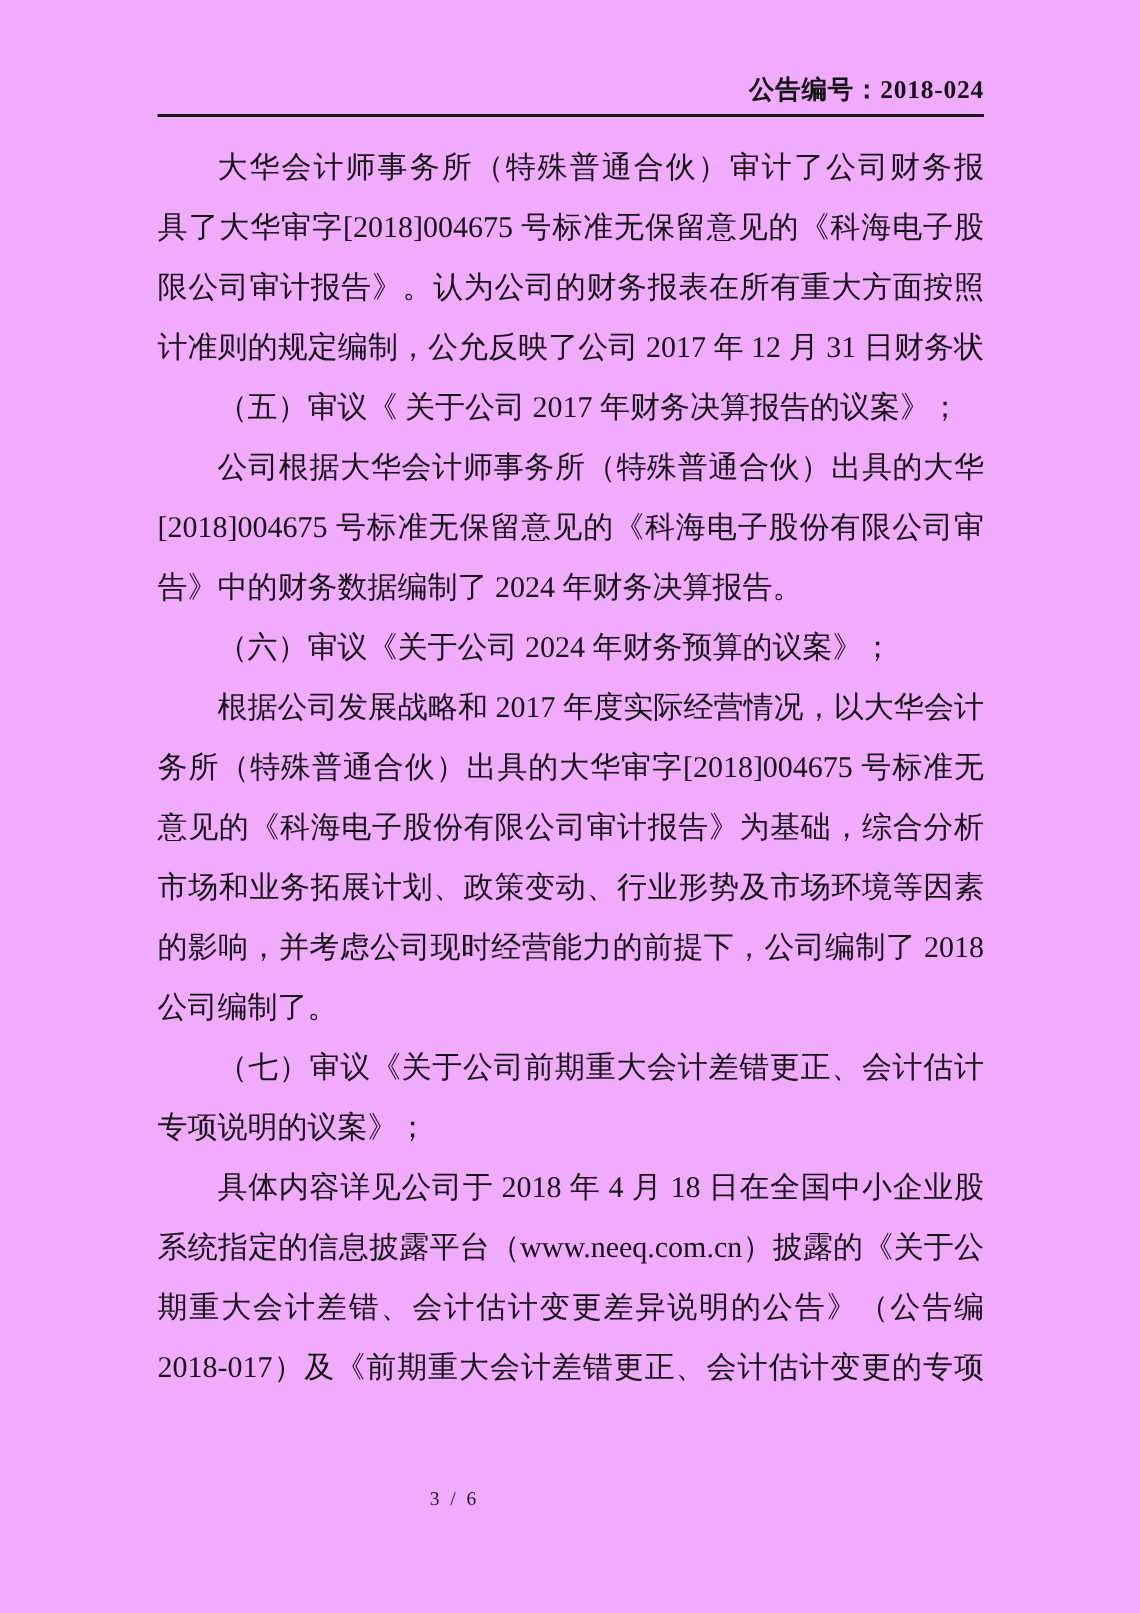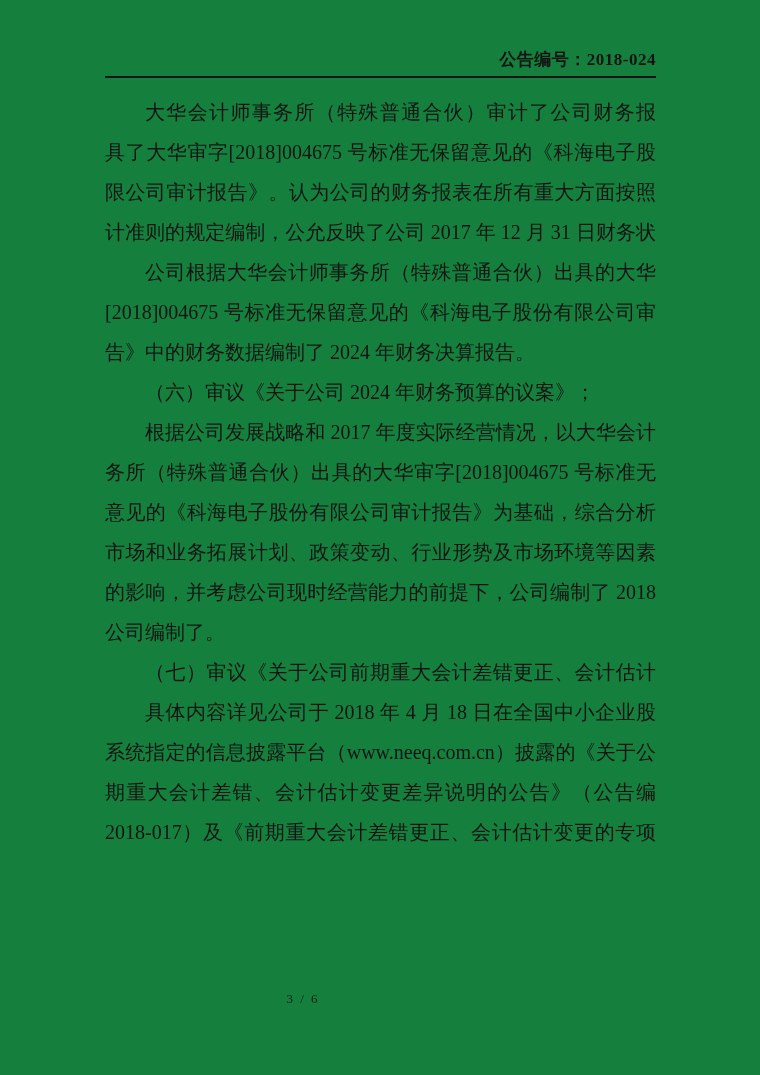--- a/index.html
+++ b/index.html
@@ -4,21 +4,21 @@
 <style>
   * { margin: 0; padding: 0; box-sizing: border-box; }
   html, body { background: #e8e8e8; }
   body {
     width: 760px; height: 1075px;
     font-family: "Liberation Serif", "DejaVu Serif", serif;
   }
   .page {
     position: relative;
     width: 760px; height: 1075px;
-    background: #15803d;
+    background: #f0abfc;
     color: #141414;
     overflow: hidden;
   }
   .header {
     position: absolute;
     top: 48px; left: 105px; width: 551px;
     text-align: right;
     font-size: 17px;
     font-weight: bold;
     letter-spacing: 0.5px;
@@ -64,37 +64,41 @@
   <div class="header">公告编号：2018-024</div>
   <div class="header-rule"></div>
   <div class="doc-body">
       <div class="paragraph">
         <div class="line first">大华会计师事务所（特殊普通合伙）审计了公司财务报表，并出</div>
         <div class="line">具了大华审字[2018]004675 号标准无保留意见的《科海电子股份有</div>
         <div class="line">限公司审计报告》。认为公司的财务报表在所有重大方面按照企业会</div>
         <div class="line">计准则的规定编制，公允反映了公司 2017 年 12 月 31 日财务状况以</div>
       </div>
       <div class="paragraph">
+        <div class="line first last">（五）审议《 关于公司 2017 年财务决算报告的议案》；</div>
+      </div>
+      <div class="paragraph">
         <div class="line first">公司根据大华会计师事务所（特殊普通合伙）出具的大华审字</div>
         <div class="line">[2018]004675 号标准无保留意见的《科海电子股份有限公司审计报</div>
         <div class="line last">告》中的财务数据编制了 2024 年财务决算报告。</div>
       </div>
       <div class="paragraph">
         <div class="line first last">（六）审议《关于公司 2024 年财务预算的议案》；</div>
       </div>
       <div class="paragraph">
         <div class="line first">根据公司发展战略和 2017 年度实际经营情况，以大华会计师事</div>
         <div class="line">务所（特殊普通合伙）出具的大华审字[2018]004675 号标准无保留</div>
         <div class="line">意见的《科海电子股份有限公司审计报告》为基础，综合分析公司的</div>
         <div class="line">市场和业务拓展计划、政策变动、行业形势及市场环境等因素对预期</div>
         <div class="line">的影响，并考虑公司现时经营能力的前提下，公司编制了 2018 年的</div>
         <div class="line last">公司编制了。</div>
       </div>
       <div class="paragraph">
         <div class="line first">（七）审议《关于公司前期重大会计差错更正、会计估计变更的</div>
+        <div class="line last">专项说明的议案》；</div>
       </div>
       <div class="paragraph">
         <div class="line first">具体内容详见公司于 2018 年 4 月 18 日在全国中小企业股份转让</div>
         <div class="line">系统指定的信息披露平台（www.neeq.com.cn）披露的《关于公司前</div>
         <div class="line">期重大会计差错、会计估计变更差异说明的公告》（公告编号：</div>
         <div class="line last">2018-017）及《前期重大会计差错更正、会计估计变更的专项说明》。</div>
       </div>
     </div>
   <div class="footer">3 / 6</div>
 </div>

